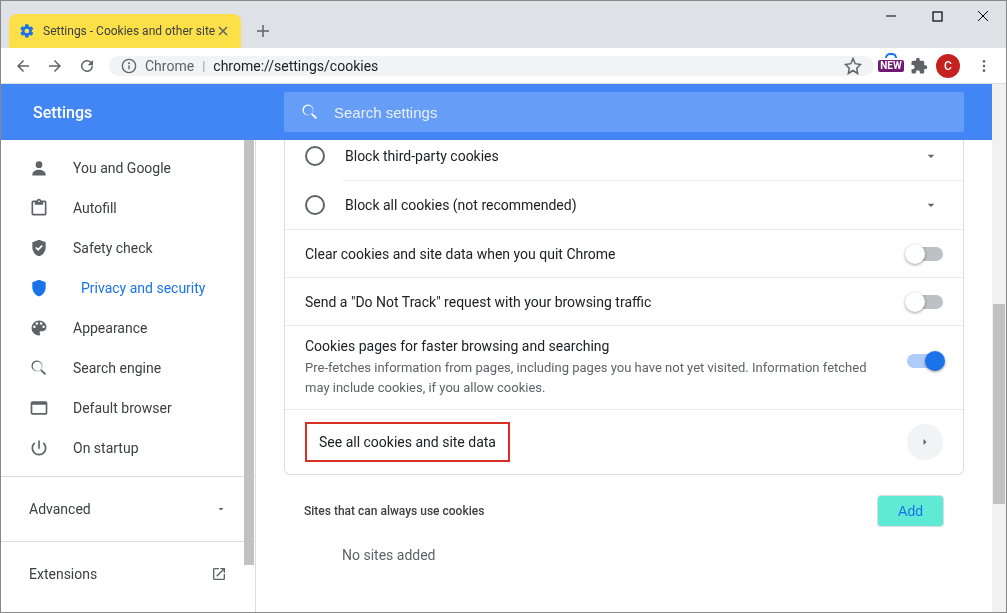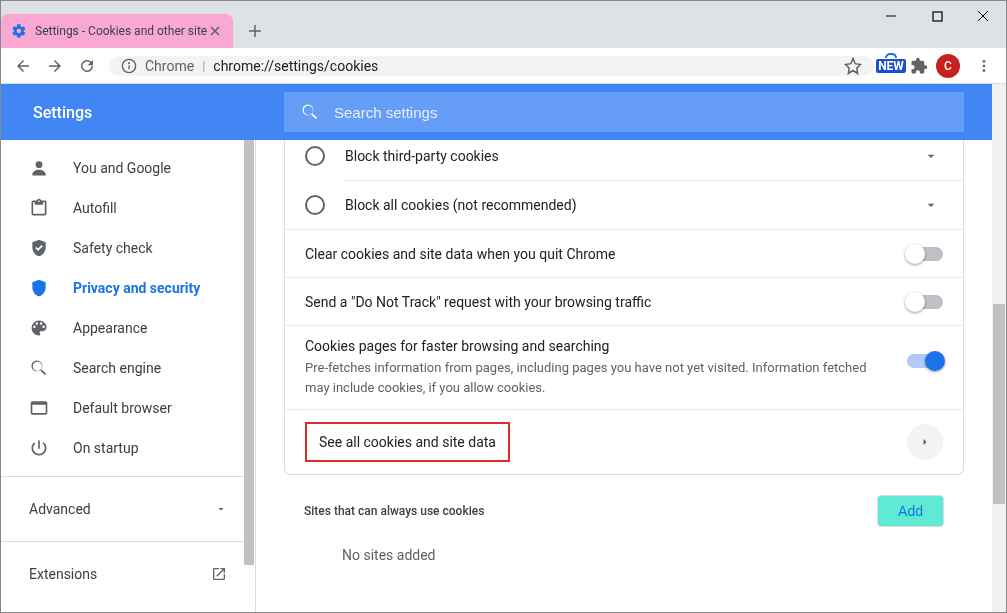--- a/index.html
+++ b/index.html
@@ -1,38 +1,38 @@
 <!DOCTYPE html>
 <html><head>
 <meta charset="utf-8">
 <style>
   * { box-sizing: border-box; margin: 0; padding: 0; }
   body { font-family: "Segoe UI", Roboto, Arial, sans-serif; font-size: 13px; color: #202124; background: #fff; width: 1007px; height: 613px; overflow: hidden; border: 1px solid #888; }
   
   
   .titlebar { height: 47px; background: #dee1e6; display: flex; align-items: flex-end; position: relative; }
-  .tab { background: #f9a8d4; height: 34px; border-radius: 8px 8px 0 0; display: flex; align-items: center; padding: 0 10px; width: 232px; position: relative; }
+  .tab { background: #fde047; height: 34px; margin-left: 8px; border-radius: 8px 8px 0 0; display: flex; align-items: center; padding: 0 10px; width: 232px; position: relative; }
   .tab-icon { width: 16px; height: 16px; display: flex; align-items: center; justify-content: center; color: #1a73e8; }
   .tab-title { margin-left: 8px; font-size: 12px; color: #3c4043; white-space: nowrap; overflow: hidden; flex: 1; }
   .tab-close { width: 16px; height: 16px; display: flex; align-items: center; justify-content: center; color: #5f6368; cursor: pointer; }
   .newtab { width: 28px; height: 28px; display: flex; align-items: center; justify-content: center; margin-left: 8px; margin-bottom: 3px; color: #5f6368; cursor: pointer; }
   .win-controls { position: absolute; right: 0; top: 0; display: flex; }
   .win-btn { width: 46px; height: 30px; display: flex; align-items: center; justify-content: center; color: #000; }
   
   
   .omnibar { height: 36px; background: #fff; display: flex; align-items: center; padding: 0 6px; border-bottom: 1px solid #dadce0; }
   .nav-btn { width: 32px; height: 32px; display: flex; align-items: center; justify-content: center; color: #5f6368; cursor: pointer; }
   .omnibox { flex: 1; height: 20px; background: #f1f3f4; border-radius: 14px; display: flex; align-items: center; padding: 0 12px; margin: 0 6px; }
   .omni-chip { font-size: 14px; color: #5f6368; }
   .omni-sep { color: #9aa0a6; margin: 0 8px; }
   .omni-url { font-size: 14px; color: #202124; flex: 1; }
   .omni-right { display: flex; align-items: center; gap: 8px; }
   .avatar { width: 24px; height: 24px; border-radius: 50%; background: #c5221f; color: #fff; font-size: 12px; font-weight: 500; display: flex; align-items: center; justify-content: center; }
   .newbadge { position: relative; width: 22px; height: 18px; display: flex; align-items:center; justify-content:center; }
-  .newbadge-box { background:#1d4ed8; color:#fff; font-size:12px; font-weight:700; padding:1px 2px; border-radius:2px; line-height:1; }
+  .newbadge-box { background:#701a75; color:#fff; font-size:10px; font-weight:700; padding:1px 2px; border-radius:2px; line-height:1; }
   .newbadge-cap { position:absolute; top:-4px; left:5px; width:12px; height:5px; border:2px solid #1a73e8; border-bottom:none; border-radius:6px 6px 0 0; }
   
   
   .content { height: calc(613px - 47px - 36px - 2px); display: flex; position: relative; }
   .page-scroll { position: absolute; right: 0; top: 0; width: 14px; height: 100%; background: #f1f1f1; }
   .page-thumb { position: absolute; right: 1px; width: 12px; background: #c1c1c1; border-radius: 0; }
   
   .header-blue { position: absolute; top: 0; left: 0; right: 14px; height: 56px; background: #4285f4; z-index: 2; display: flex; align-items: center; }
   .header-title { color: #fff; font-size: 16px; font-weight: 500; margin-left: 32px; }
   .search-wrap { margin-left: auto; margin-right: 28px; width: 680px; height: 40px; background: #669df6; border-radius: 2px; display: flex; align-items: center; padding: 0 16px; }
@@ -42,21 +42,21 @@
   
   .below-header { position: absolute; top: 56px; left: 0; right: 14px; bottom: 0; display: flex; }
   
   
   .sidebar { width: 255px; position: relative; border-right: 1px solid #dadce0; }
   .side-scroll { position: absolute; right: 0; top: 0; width: 12px; height: 100%; }
   .side-thumb { position: absolute; right: 1px; top: 0; width: 10px; height: 90%; background: #c1c1c1; }
   .side-items { padding-top: 8px; }
   .side-item { height: 40px; display: flex; align-items: center; padding-left: 28px; cursor: pointer; color: #3c4043; font-size: 14px; }
   .side-item .icon { width: 20px; height: 20px; margin-right: 24px; color: #5f6368; display:flex; align-items:center; justify-content:center;}
-  .side-item.active { color: #1a73e8; font-weight: 700; }
+  .side-item.active { color: #1a73e8; font-weight: 400; gap: 8px; }
   .side-item.active .icon { color: #1a73e8; }
   .side-section { height: 48px; display: flex; align-items: center; padding: 0 28px; color: #3c4043; font-size: 14px; cursor: pointer; justify-content: space-between; }
   .side-divider { height: 1px; background: #dadce0; margin: 8px 0; }
   .ext-icon { color: #5f6368; }
   
   
   .main { flex: 1; padding: 0 28px; overflow: hidden; position: relative; }
   .card { background: #fff; border: 1px solid #dadce0; border-radius: 6px; margin-top: 0; }
   .row { min-height: 48px; padding: 12px 20px; display: flex; align-items: center; border-top: 1px solid #e8eaed; font-size: 14px; color: #202124; }
   .row:first-child { border-top: none; }

